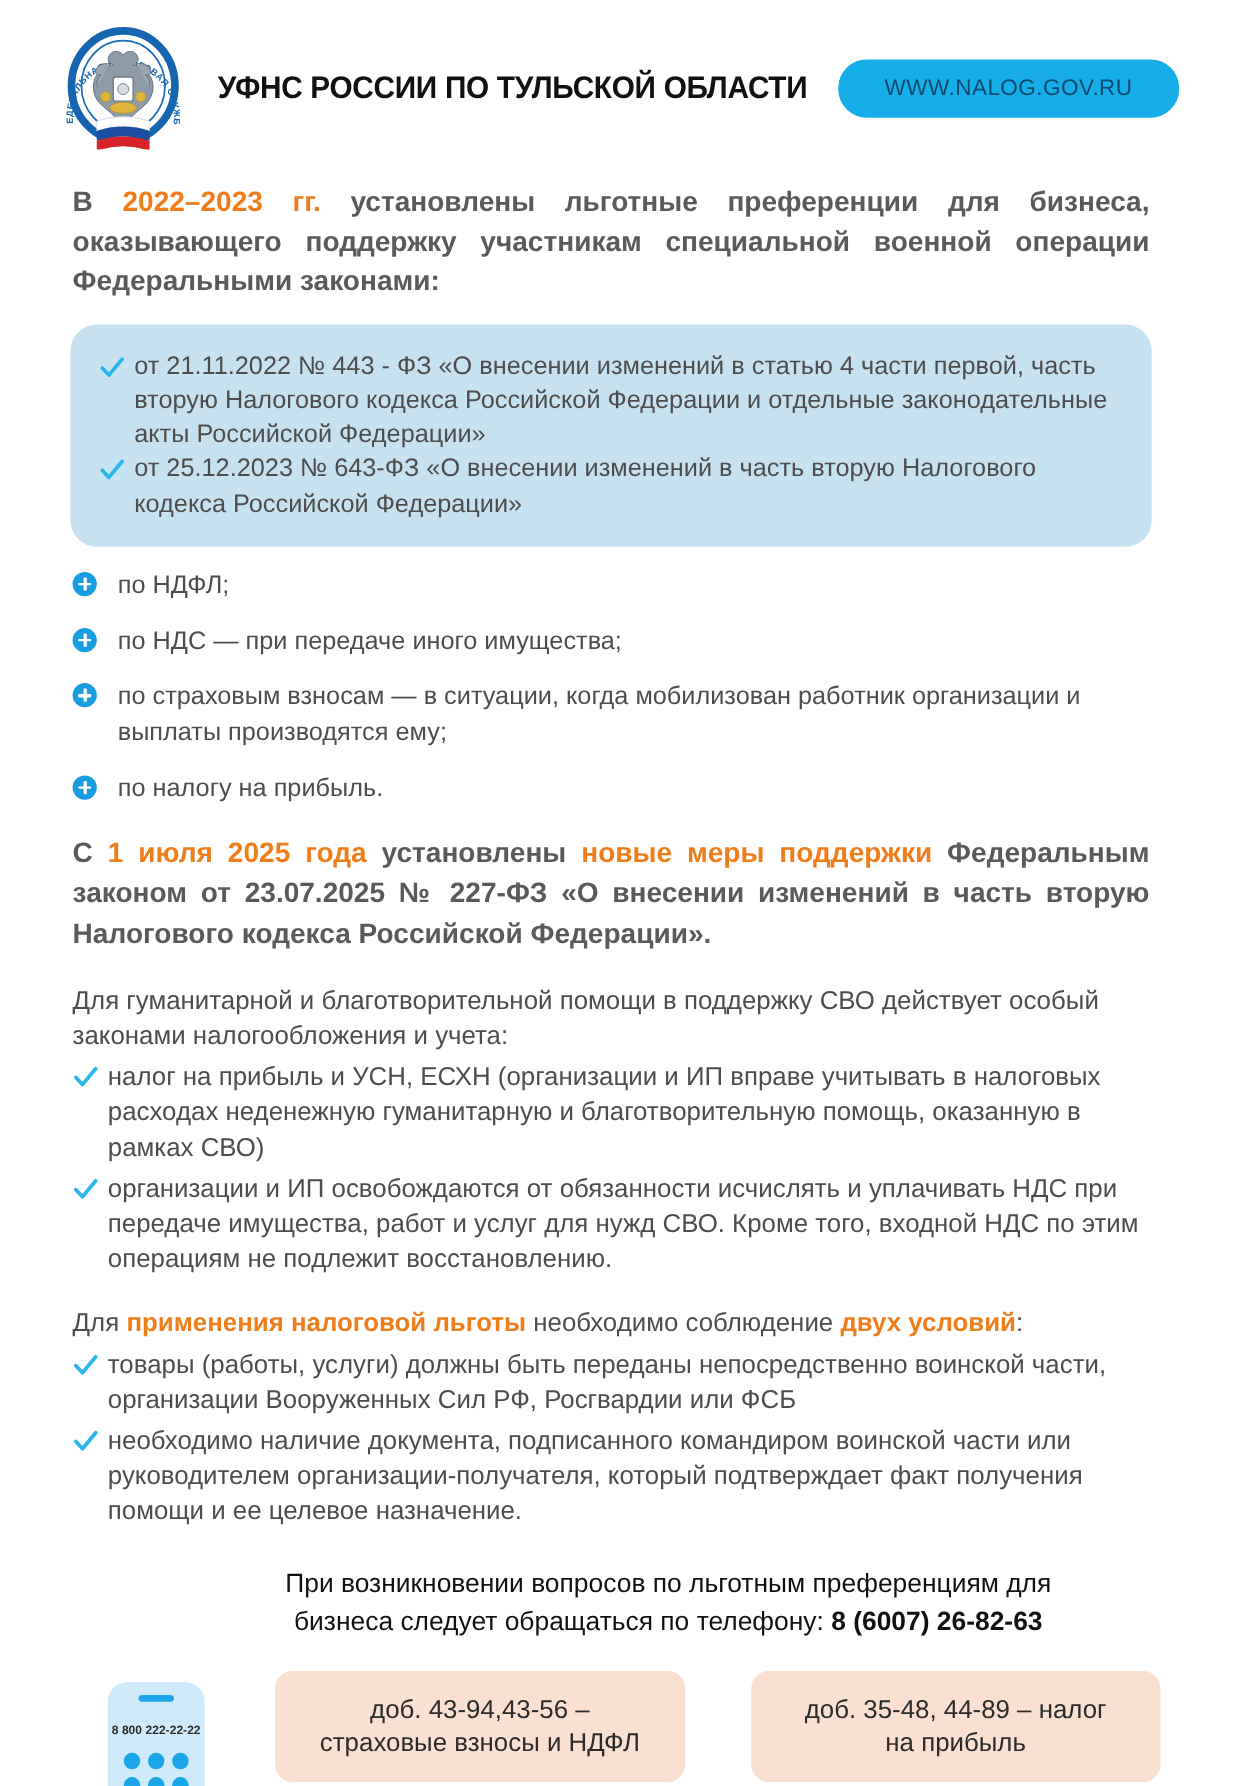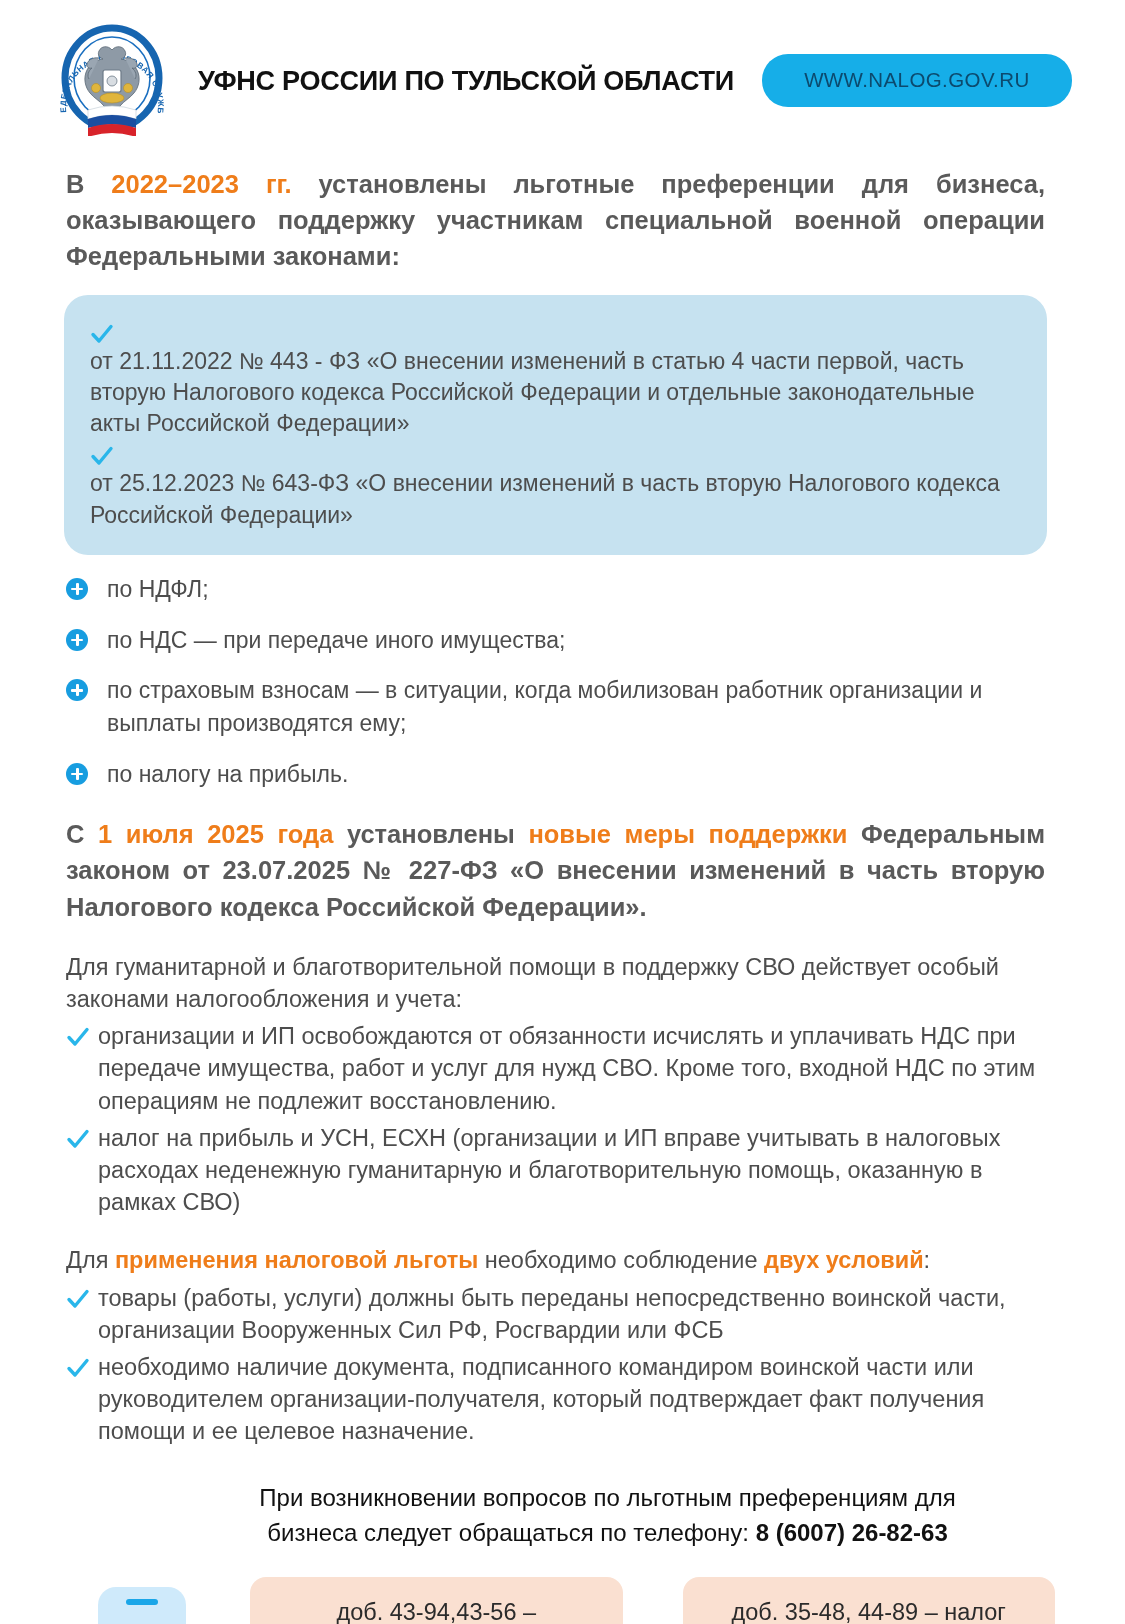--- a/index.html
+++ b/index.html
@@ -85,21 +85,20 @@
     border-radius: 24px;
     padding: 22px 30px 24px 26px;
   }
   .law-item {
     display: flex;
     align-items: flex-start;
     font-size: 23px;
     line-height: 1.36;
     color: #4d4d4d;
     font-weight: normal;
-    flex-direction: column;
   }
   .law-item + .law-item { margin-top: 0; }
   .law-item .txt { flex: 1; }
 
   .check {
     flex: 0 0 auto;
     width: 24px;
     height: 24px;
     margin-right: 8px;
     margin-top: 5px;
@@ -296,27 +295,27 @@
 
   <div class="spacer-lg"></div>
 
   <div class="body-par">Для гуманитарной и благотворительной помощи в поддержку СВО действует особый законами налогообложения и учета:</div>
 
   <div class="check-list">
     <div class="check-item">
       <svg class="check" viewBox="0 0 24 24">
         <path d="M3 12.5 L9 19 L21 4.5" fill="none" stroke="#29b6ea" stroke-width="3.4" stroke-linecap="round" stroke-linejoin="round"></path>
       </svg>
+      <span class="txt">налог на прибыль и УСН, ЕСХН (организации и ИП вправе учитывать в налоговых расходах неденежную гуманитарную и благотворительную помощь, оказанную в рамках СВО)</span>
+    </div>
+    <div class="check-item">
+      <svg class="check" viewBox="0 0 24 24">
+        <path d="M3 12.5 L9 19 L21 4.5" fill="none" stroke="#29b6ea" stroke-width="3.4" stroke-linecap="round" stroke-linejoin="round"></path>
+      </svg>
       <span class="txt">организации и ИП освобождаются от обязанности исчислять и уплачивать НДС при передаче имущества, работ и услуг для нужд СВО. Кроме того, входной НДС по этим операциям не подлежит восстановлению.</span>
-    </div>
-    <div class="check-item">
-      <svg class="check" viewBox="0 0 24 24">
-        <path d="M3 12.5 L9 19 L21 4.5" fill="none" stroke="#29b6ea" stroke-width="3.4" stroke-linecap="round" stroke-linejoin="round"></path>
-      </svg>
-      <span class="txt">налог на прибыль и УСН, ЕСХН (организации и ИП вправе учитывать в налоговых расходах неденежную гуманитарную и благотворительную помощь, оказанную в рамках СВО)</span>
     </div>
   </div>
 
   <div class="spacer-lg"></div>
 
   <div class="body-par">
     <span>Для </span><b class="hl-orange">применения налоговой льготы</b><span> необходимо соблюдение </span><b class="hl-orange">двух условий</b><span>:</span>
   </div>
 
   <div class="check-list">

